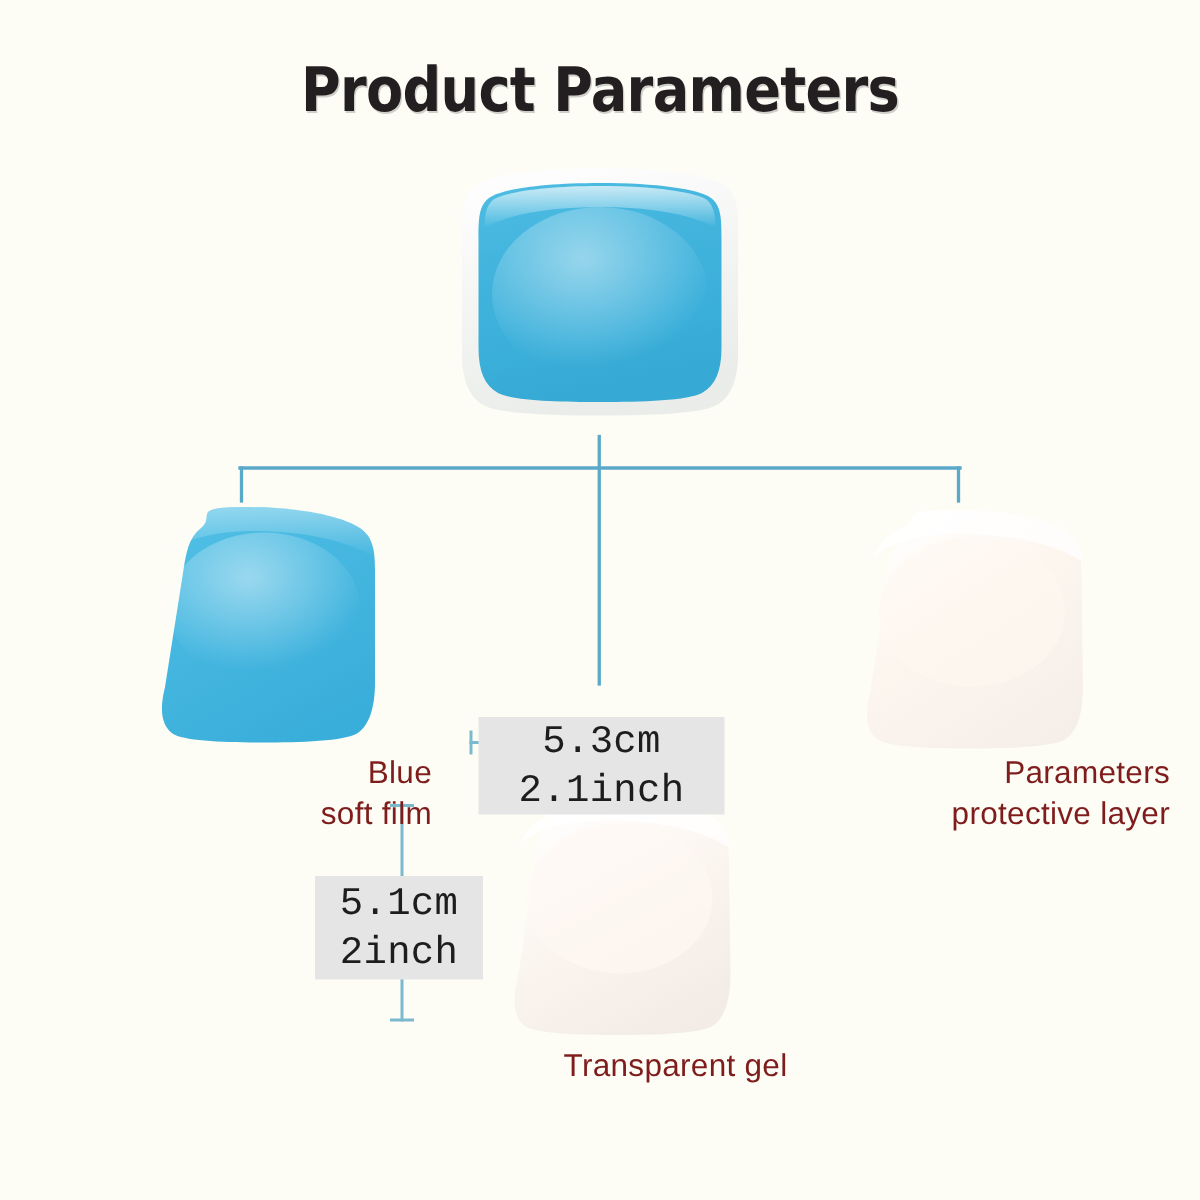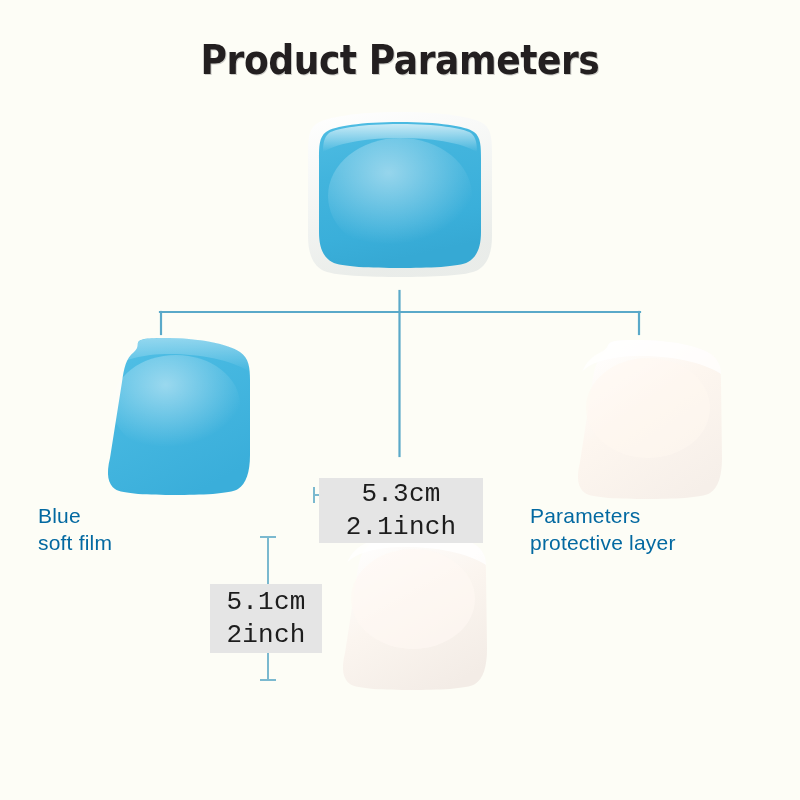--- a/index.html
+++ b/index.html
@@ -41,23 +41,23 @@
     position: absolute;
     left: 0;
     top: 0;
   }
 
   
   .label {
     position: absolute;
     font-family: "Liberation Sans", sans-serif;
     font-size: 21px;
-    color: #0369a1;
+    color: #7f1d1d;
     line-height: 1.28;
-    text-align: left;
+    text-align: right;
     white-space: pre-line;
     letter-spacing: 0.2px;
   }
   .dim-label {
     position: absolute;
     font-family: Liberation Mono, monospace;
     font-size: 26px;
     color: #1d1d1d;
     line-height: 1.25;
     text-align: center;
@@ -262,20 +262,21 @@
       <line x1="260" y1="680" x2="276" y2="680"></line>
     </g>
   </svg>
 
   <div class="label" id="label-blue-soft-film">Blue
 soft film</div>
 
   <div class="label" id="label-transparent-protective-layer">Parameters
 protective layer</div>
 
+  <div class="label" id="label-transparent-gel">Transparent gel</div>
 
   <div class="dim-label" id="dim-width-label">5.3cm
 2.1inch</div>
 
   <div class="dim-label" id="dim-height-label">5.1cm
 2inch</div>
 
 </div>
 
 </body></html>

